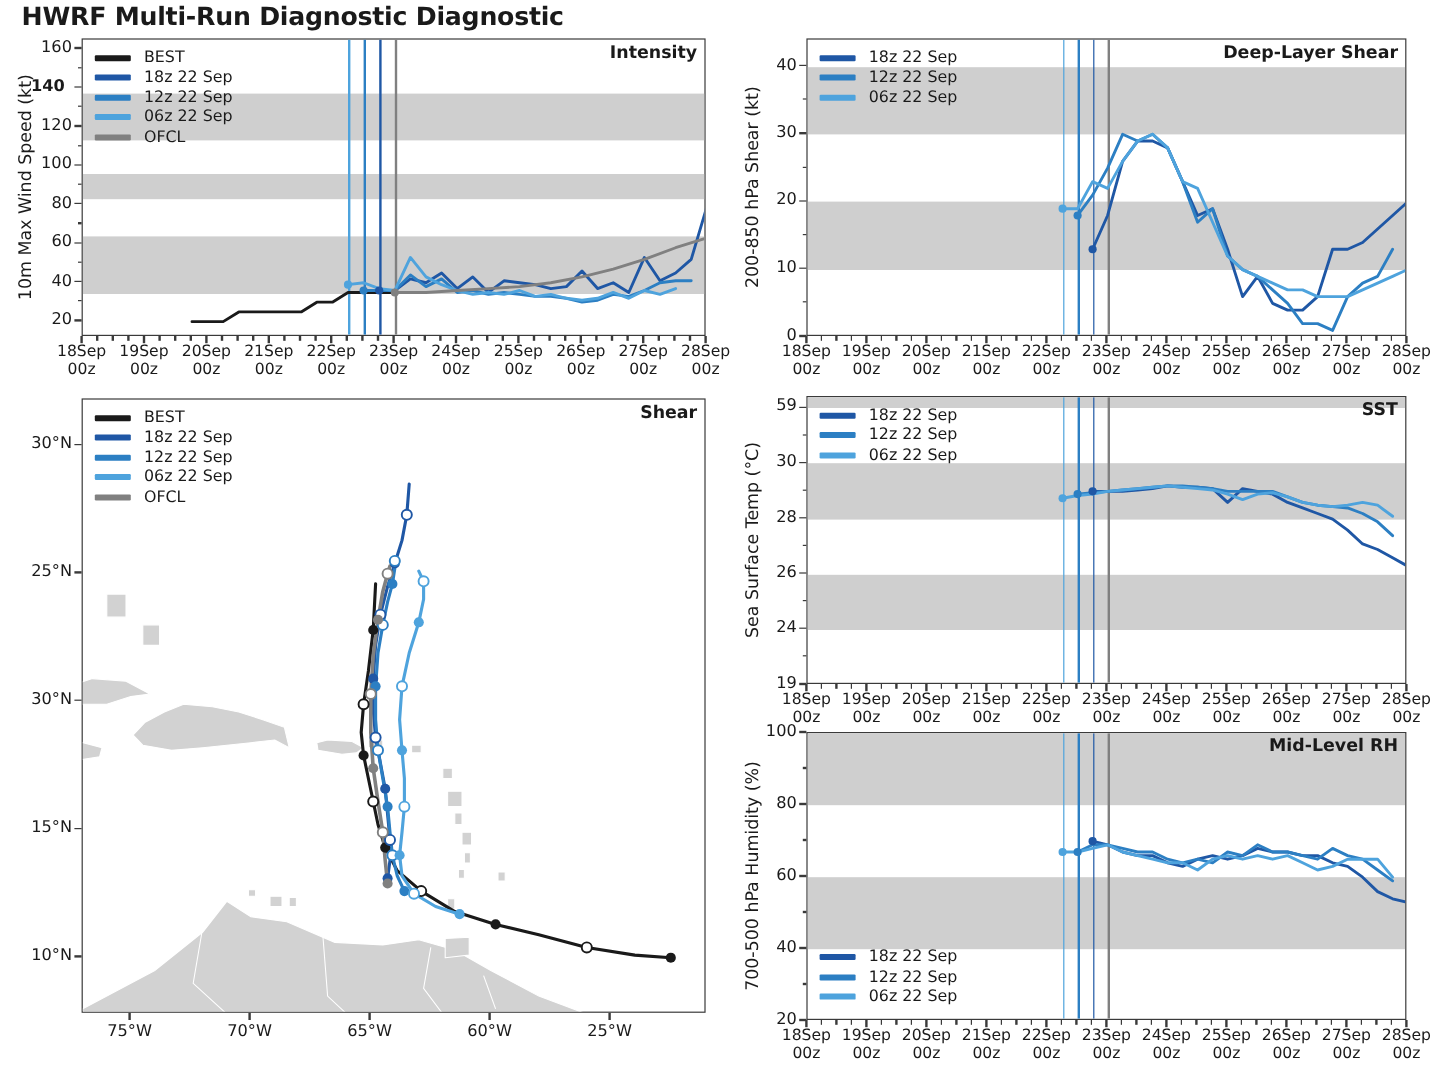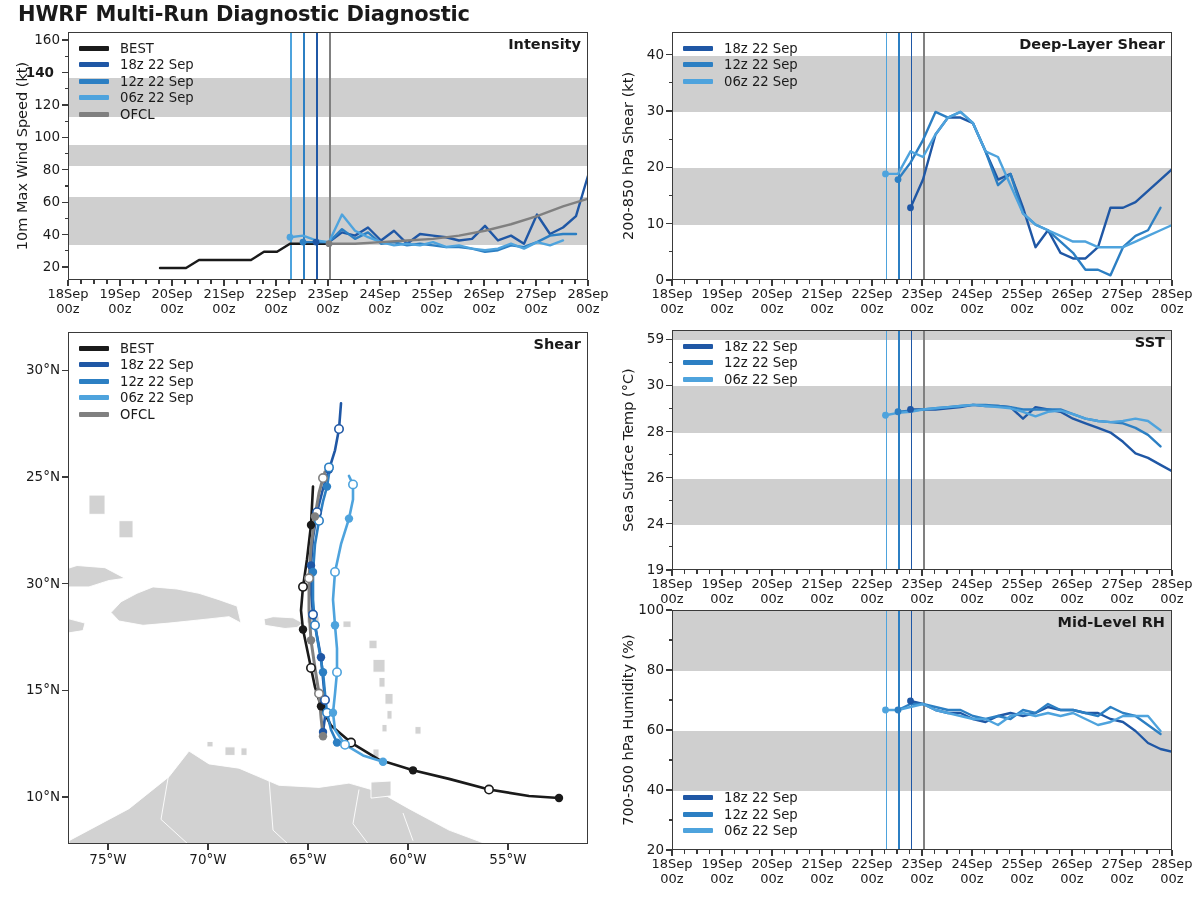--- a/index.html
+++ b/index.html
@@ -612,14 +612,14 @@
     <div class="ytick" style="left:6px;top:361.4px;width:54px;">30°N</div>
     <div class="tickmark" style="left:107.3px;top:844px;width:1.4px;height:6px;"></div>
     <div class="xtick" style="left:74.0px;top:852px;width:68px;font-size:13.5px;">75°W</div>
     <div class="tickmark" style="left:207.3px;top:844px;width:1.4px;height:6px;"></div>
     <div class="xtick" style="left:174.0px;top:852px;width:68px;font-size:13.5px;">70°W</div>
     <div class="tickmark" style="left:307.3px;top:844px;width:1.4px;height:6px;"></div>
     <div class="xtick" style="left:274.0px;top:852px;width:68px;font-size:13.5px;">65°W</div>
     <div class="tickmark" style="left:407.3px;top:844px;width:1.4px;height:6px;"></div>
     <div class="xtick" style="left:374.0px;top:852px;width:68px;font-size:13.5px;">60°W</div>
     <div class="tickmark" style="left:507.3px;top:844px;width:1.4px;height:6px;"></div>
-    <div class="xtick" style="left:474.0px;top:852px;width:68px;font-size:13.5px;">55°W</div>
+    <div class="xtick" style="left:474.0px;top:852px;width:68px;font-size:13.5px;">25°W</div>
   </div>
 
 </body></html>

